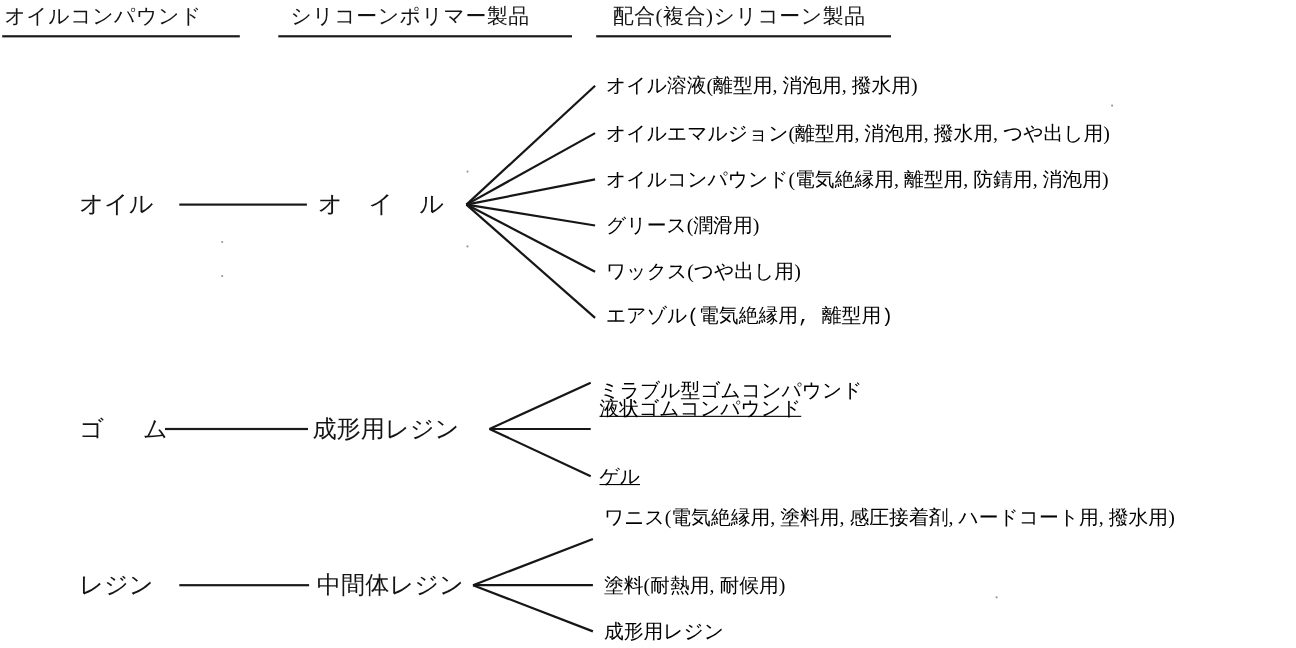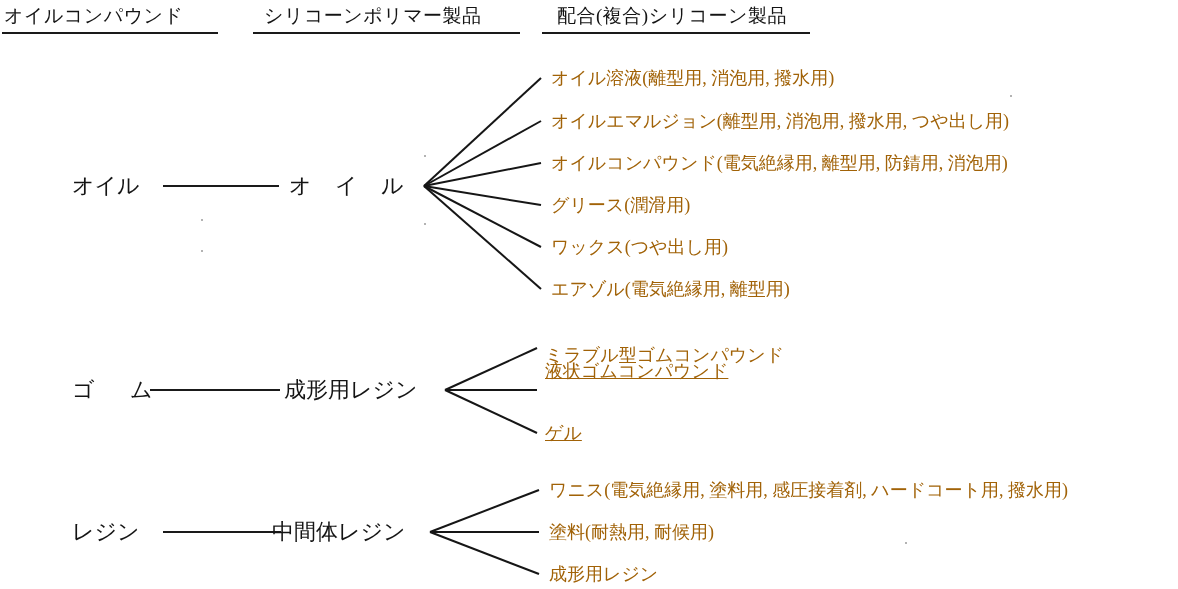--- a/index.html
+++ b/index.html
@@ -38,21 +38,21 @@
     line-height: 1;
     white-space: nowrap;
     color: #141414;
     transform: translateY(-50%);
   }
   .leaf-label {
     position: absolute;
     font-size: 18px;
     line-height: 1;
     white-space: nowrap;
-    color: #a16207;
+    color: #000000;
     transform: translateY(-50%);
   }
   .spaced-2 { letter-spacing: 9px; }
   .spaced-3 { letter-spacing: 15px; }
   .connector {
     position: absolute;
     height: 2px;
     background: #1a1a1a;
     transform: translateY(-50%);
   }
@@ -104,31 +104,31 @@
 
   <div id="nodes-layer">
       <div class="node-label" style="left: 72px; top: 186px;">オイル</div>
       <div class="connector" style="left: 163px; top: 186px; width: 116px;"></div>
       <div class="node-label spaced-2" style="left: 289px; top: 186px;">オ イ ル</div>
       <div class="leaf-label" style="left: 551px; top: 78px;">オイル溶液(離型用, 消泡用, 撥水用)</div>
       <div class="leaf-label" style="left: 551px; top: 121px;">オイルエマルジョン(離型用, 消泡用, 撥水用, つや出し用)</div>
       <div class="leaf-label" style="left: 551px; top: 163px;">オイルコンパウンド(電気絶縁用, 離型用, 防錆用, 消泡用)</div>
       <div class="leaf-label" style="left: 551px; top: 205px;">グリース(潤滑用)</div>
       <div class="leaf-label" style="left: 551px; top: 247px;">ワックス(つや出し用)</div>
-      <div class="leaf-label" style="left: 551px; top: 289px;">エアゾル(電気絶縁用, 離型用)</div>
+      <div class="leaf-label" style="left: 551px; top: 289px; font-family: Liberation Mono, monospace;">エアゾル(電気絶縁用, 離型用)</div>
       <div class="node-label spaced-3" style="left: 72px; top: 390px;">ゴ  ム</div>
       <div class="connector" style="left: 150px; top: 390px; width: 130px;"></div>
       <div class="node-label" style="left: 284px; top: 390px;">成形用レジン</div>
       <div class="leaf-label" style="left: 545px; top: 355px;">ミラブル型ゴムコンパウンド</div>
       <div class="leaf-label" style="left: 545px; top: 371px; text-decoration: underline;">液状ゴムコンパウンド</div>
       <div class="leaf-label" style="left: 545px; top: 433px; text-decoration: underline;">ゲル</div>
       <div class="node-label" style="left: 72px; top: 532px;">レジン</div>
       <div class="connector" style="left: 163px; top: 532px; width: 118px;"></div>
-      <div class="node-label" style="left: 272px; top: 532px; text-align: right;">中間体レジン</div>
-      <div class="leaf-label" style="left: 549px; top: 490px;">ワニス(電気絶縁用, 塗料用, 感圧接着剤, ハードコート用, 撥水用)</div>
+      <div class="node-label" style="left: 288px; top: 532px; text-align: right;">中間体レジン</div>
+      <div class="leaf-label" style="left: 549px; top: 470px;">ワニス(電気絶縁用, 塗料用, 感圧接着剤, ハードコート用, 撥水用)</div>
       <div class="leaf-label" style="left: 549px; top: 532px;">塗料(耐熱用, 耐候用)</div>
       <div class="leaf-label" style="left: 549px; top: 574px;">成形用レジン</div>
     </div>
 
   <div id="specks-layer">
       <div class="speck" style="left: 201px; top: 219px;"></div>
       <div class="speck" style="left: 424px; top: 155px;"></div>
       <div class="speck" style="left: 424px; top: 223px;"></div>
       <div class="speck" style="left: 201px; top: 250px;"></div>
       <div class="speck" style="left: 905px; top: 542px;"></div>

